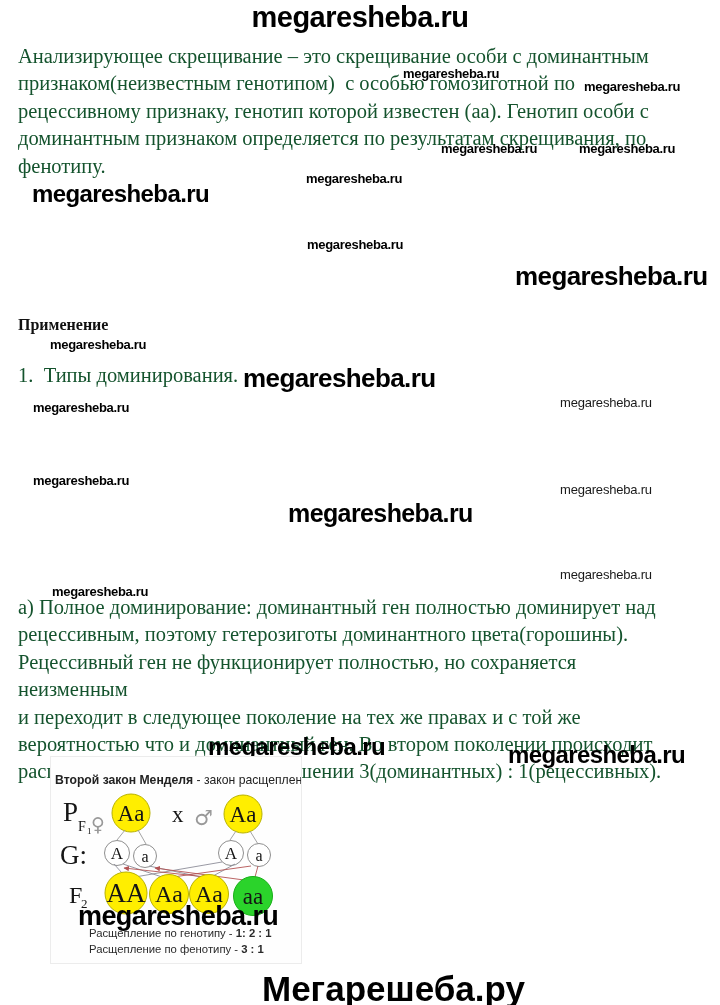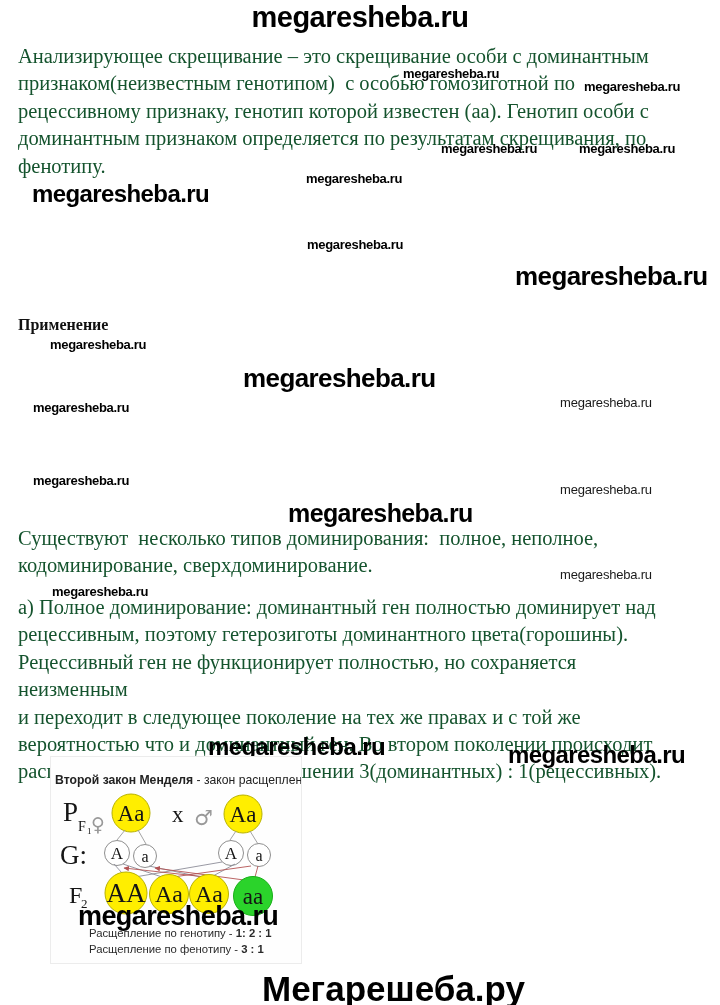--- a/index.html
+++ b/index.html
@@ -53,22 +53,21 @@
 <div class="page">
 
   <div class="site-title">megaresheba.ru</div>
 
   <p class="para" style="top:43px">Анализирующее скрещивание – это скрещивание особи с доминантным
 признаком(неизвестным генотипом)  с особью гомозиготной по
 рецессивному признаку, генотип которой известен (аа). Генотип особи с
 доминантным признаком определяется по результатам скрещивания, по
 фенотипу.</p>
   <h2 class="heading" style="top:316px">Применение</h2>
-  <p class="para" style="top:525px">Существуют  несколько типов доминирования:  полное, неполное,
-кодоминирование, сверхдоминирование.</p>
+  <p class="para" style="top:362px">1.  Типы доминирования.</p>
   <p class="para" style="top:594px">а) Полное доминирование: доминантный ген полностью доминирует над
 рецессивным, поэтому гетерозиготы доминантного цвета(горошины).
 Рецессивный ген не функционирует полностью, но сохраняется неизменным
 и переходит в следующее поколение на тех же правах и с той же
 вероятностью что и доминантный ген. Во втором поколении происходит
 расщепление признака в соотношении 3(доминантных) : 1(рецессивных).</p>
 
   <span class="wm wm-sm" style="left:403px; top:67px">megaresheba.ru</span>
   <span class="wm wm-sm" style="left:584px; top:80px">megaresheba.ru</span>
   <span class="wm wm-sm" style="left:441px; top:142px">megaresheba.ru</span>

